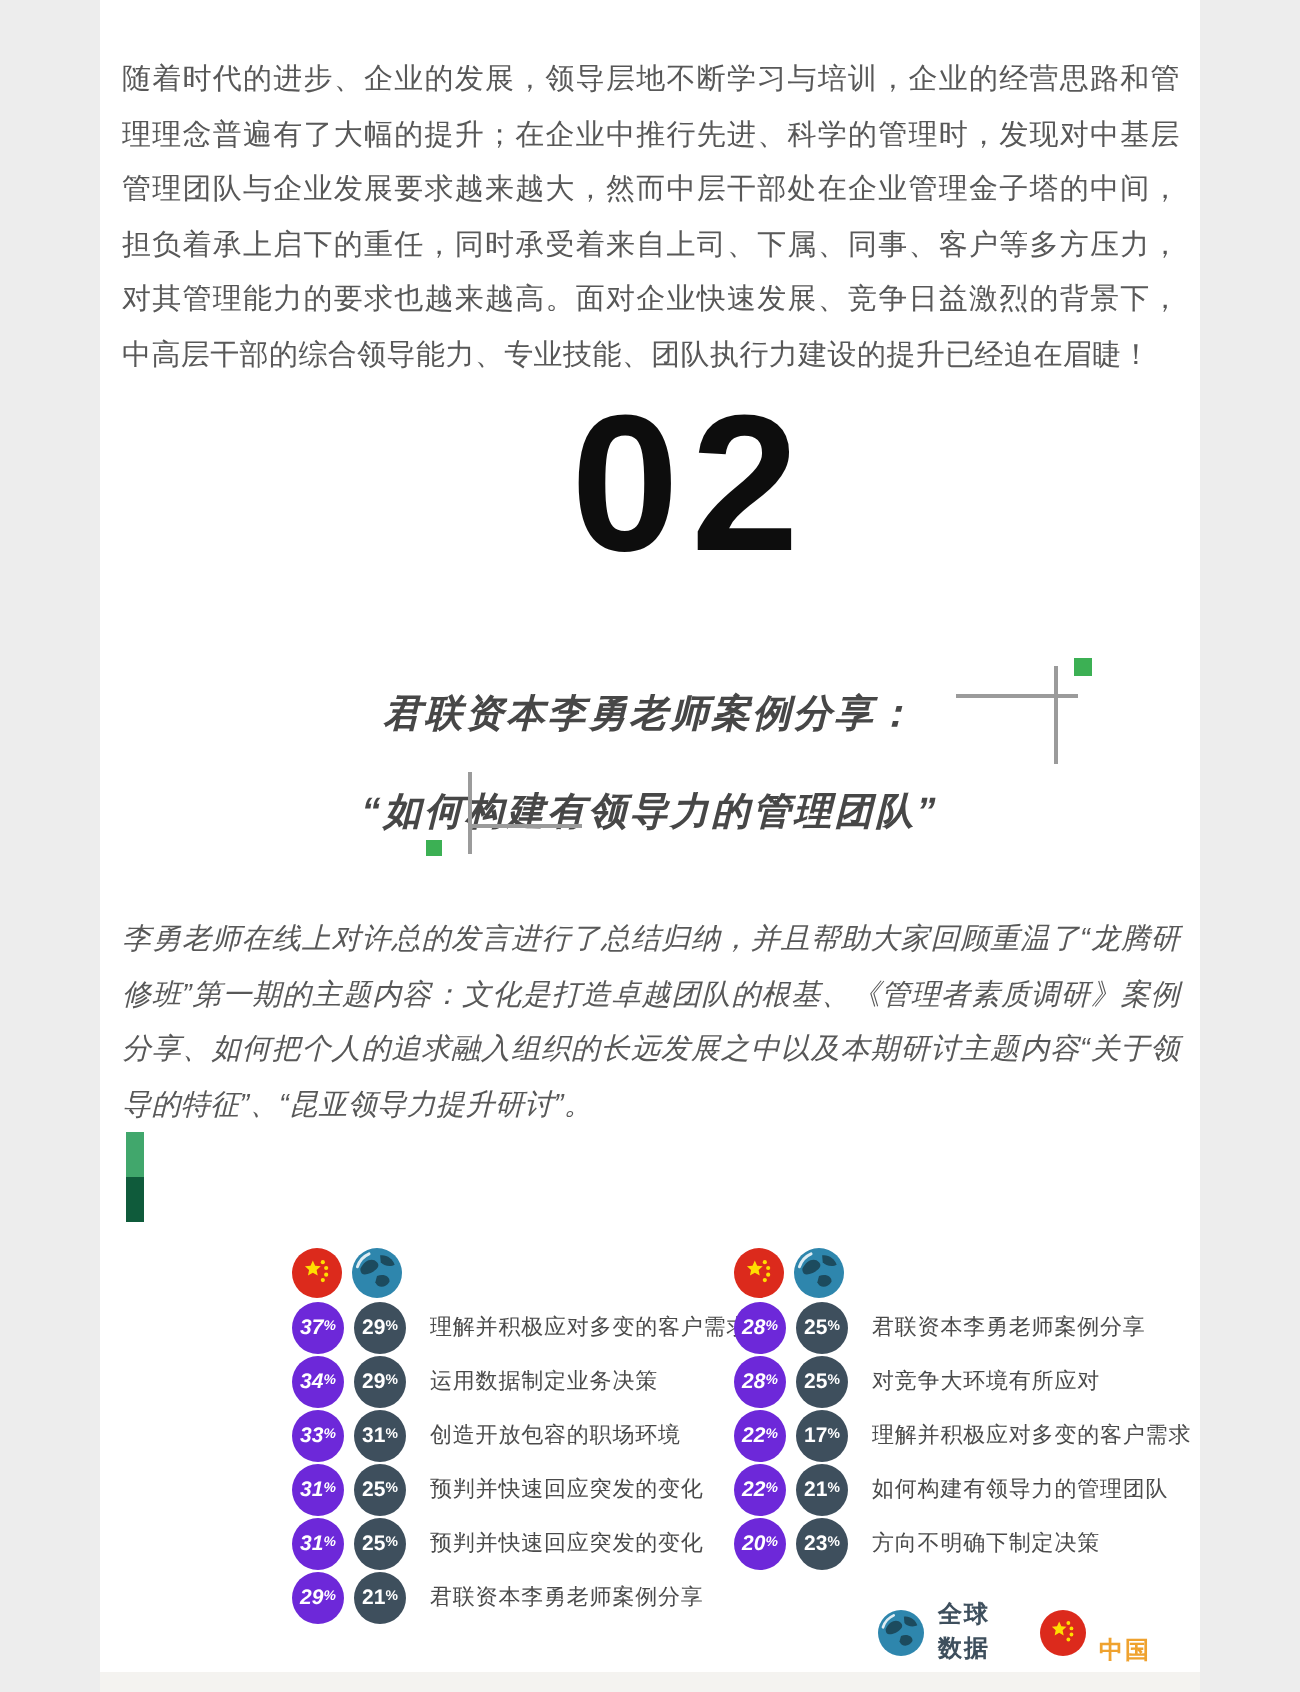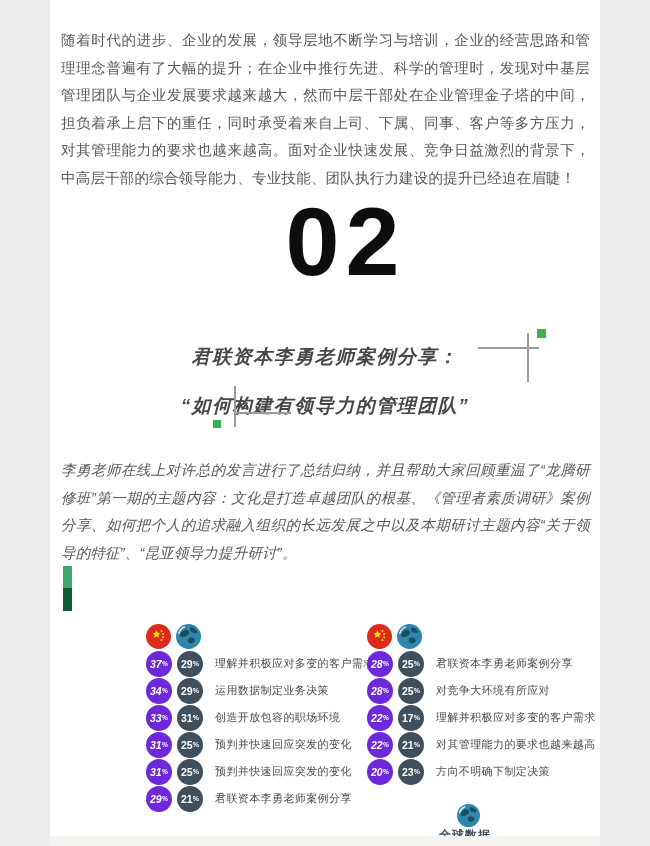--- a/index.html
+++ b/index.html
@@ -65,21 +65,21 @@
   }
   .pct .pc { font-size: 7px; font-weight: bold; }
   .pct.china { background: #6d28d9; font-style: italic; }
   .pct.global { background: #3e4f5d; }
   .clabel {
     margin-left: 12px; font-size: 11px; color: #4a4a4a;
     letter-spacing: 0.4px; white-space: nowrap;
   }
   .legend {
     position: absolute; top: 804px; left: 389px;
-    display: flex; align-items: center; height: 24px; flex-direction: column;
+    display: flex; align-items: center; height: 24px;
   }
   .legend .cicon { margin-right: 7px; }
   .legend-label { font-size: 12px; font-weight: bold; letter-spacing: 1px; margin-right: 14px; }
   .legend-label.global { color: #3e4f5d; }
   .legend-label.china { color: #efa22f; margin-top: 35px; }
   .bottom-strip {
     position: absolute; left: 0; right: 0; bottom: 0; height: 10px;
     background: #f4f3f0;
   }
 </style>
@@ -205,21 +205,21 @@
         <div class="crow">
           <span class="pct china">22<span class="pc">%</span></span>
           <span class="hgap"></span>
           <span class="pct global">17<span class="pc">%</span></span>
           <span class="clabel">理解并积极应对多变的客户需求</span>
         </div>
         <div class="crow">
           <span class="pct china">22<span class="pc">%</span></span>
           <span class="hgap"></span>
           <span class="pct global">21<span class="pc">%</span></span>
-          <span class="clabel">对其管理能力的要求也越来越高</span>
+          <span class="clabel">如何构建有领导力的管理团队</span>
         </div>
         <div class="crow">
           <span class="pct china">20<span class="pc">%</span></span>
           <span class="hgap"></span>
           <span class="pct global">23<span class="pc">%</span></span>
           <span class="clabel">方向不明确下制定决策</span>
         </div>
       </div>
     </div>
 

